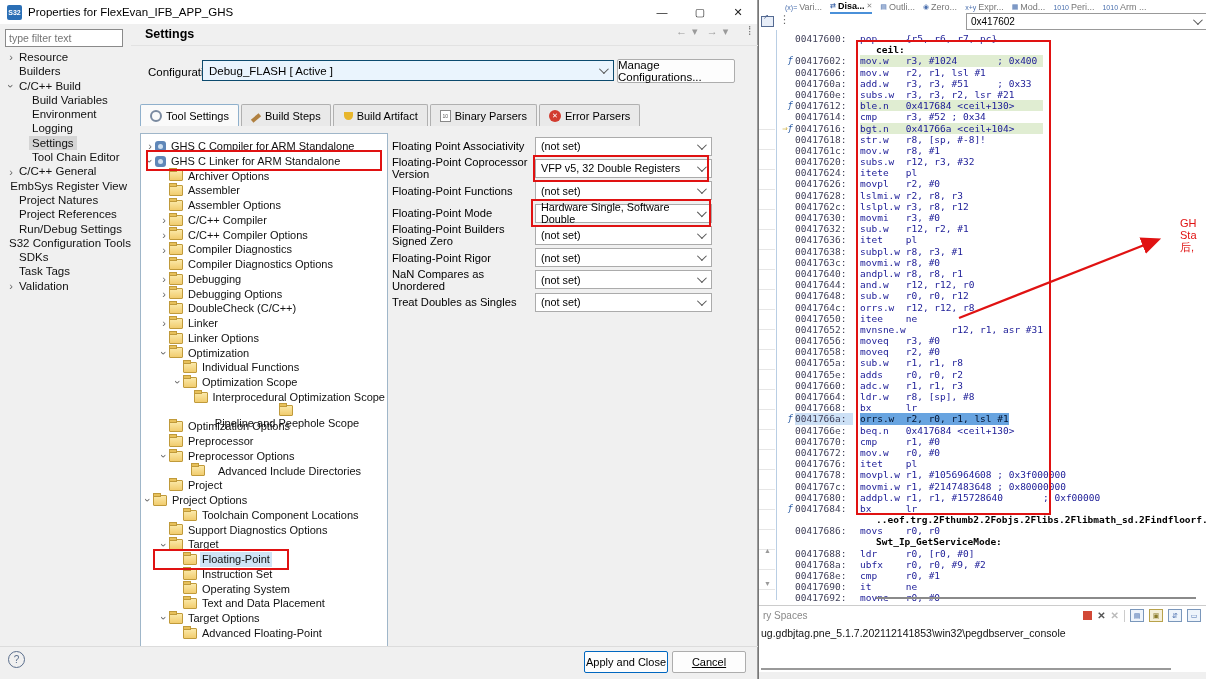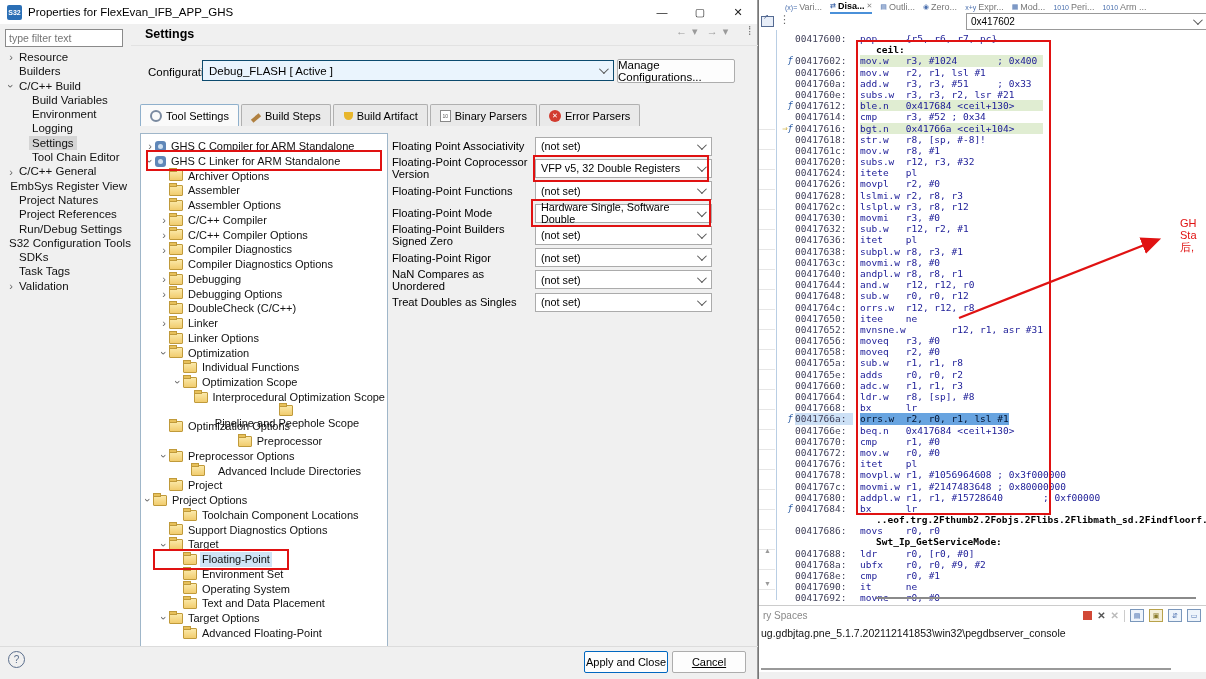--- a/index.html
+++ b/index.html
@@ -325,21 +325,21 @@
         <div class="ttree-item" style="padding-left: 46px; flex-direction: column;">
           <span class="chev"></span>
           <span class="fldicon"></span>
           <span class="lbl">Pipeline and Peephole Scope</span>
         </div>
         <div class="ttree-item" style="padding-left: 18px;">
           <span class="chev"></span>
           <span class="fldicon"></span>
           <span class="lbl">Optimization Options</span>
         </div>
-        <div class="ttree-item" style="padding-left: 24px; justify-content: center;">
+        <div class="ttree-item" style="padding-left: 18px;">
           <span class="chev"></span>
           <span class="fldicon"></span>
           <span class="lbl">Preprocessor</span>
         </div>
         <div class="ttree-item" style="padding-left: 18px;">
           <span class="chev exp">›</span>
           <span class="fldicon"></span>
           <span class="lbl">Preprocessor Options</span>
         </div>
         <div class="ttree-item" style="padding-left: 32px; gap: 8px;">
@@ -373,21 +373,21 @@
           <span class="lbl">Target</span>
         </div>
         <div class="ttree-item sel" style="padding-left: 32px;">
           <span class="chev"></span>
           <span class="fldicon"></span>
           <span class="lbl">Floating-Point</span>
         </div>
         <div class="ttree-item" style="padding-left: 32px;">
           <span class="chev"></span>
           <span class="fldicon"></span>
-          <span class="lbl">Environment Set</span>
+          <span class="lbl">Instruction Set</span>
         </div>
         <div class="ttree-item" style="padding-left: 32px;">
           <span class="chev"></span>
           <span class="fldicon"></span>
           <span class="lbl">Operating System</span>
         </div>
         <div class="ttree-item" style="padding-left: 32px;">
           <span class="chev"></span>
           <span class="fldicon"></span>
           <span class="lbl">Text and Data Placement</span>

